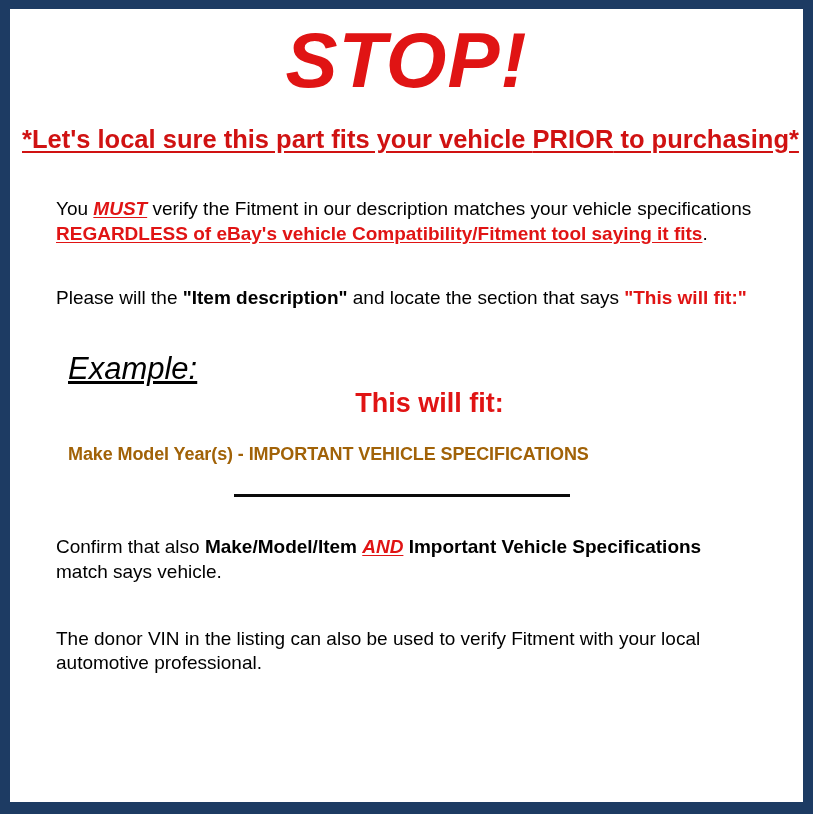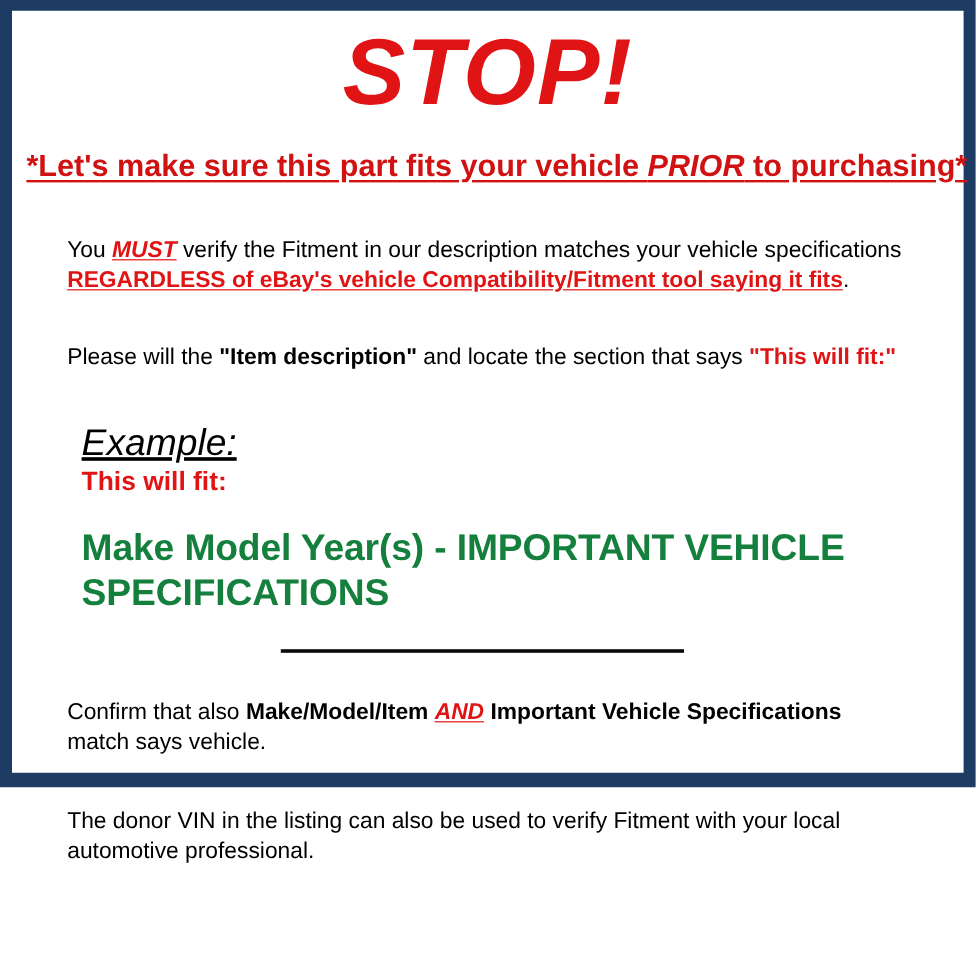--- a/index.html
+++ b/index.html
@@ -10,21 +10,21 @@
   body {
     width: 813px;
     height: 814px;
     overflow: hidden;
     font-family: "Liberation Sans", sans-serif;
   }
 
   .notice-card {
     box-sizing: border-box;
     width: 813px;
-    height: 656px;
+    height: 814px;
     background: #ffffff;
     border-top: 9px solid #1d3b63;
     border-left: 10px solid #1d3b63;
     border-right: 10px solid #1d3b63;
     border-bottom: 12px solid #1d3b63;
     display: block;
     position: relative;
   }
 
   .inner {
@@ -54,21 +54,21 @@
     font-size: 25.5px;
     line-height: 1.1;
     font-weight: bold;
     color: #d01212;
     text-decoration: underline;
     text-underline-offset: 3px;
     margin: 26px 0 0 0;
     white-space: nowrap;
     text-align: center;
   }
-  .subtitle .ital { font-style: italic; }
+  .subtitle .ital { }
 
   
   .para {
     font-size: 19px;
     line-height: 1.30;
     color: #000000;
     margin: 16px;
     padding: 0 18px;
     text-align: left;
   }
@@ -101,31 +101,32 @@
   }
   .example-label {
     font-size: 31px;
     line-height: 1.15;
     font-style: italic;
     color: #000000;
     text-decoration: underline;
     text-underline-offset: 2px;
   }
   .example-fit {
-    font-size: 22px;
+    font-size: 27px;
     line-height: 1.18;
     font-weight: bold;
     color: #e01414;
     margin-top: 1px;
+    text-align: center;
   }
   .example-spec {
-    font-size: 31px;
+    font-size: 18px;
     line-height: 1.2;
     font-weight: bold;
-    color: #15803d;
+    color: #a16207;
     margin-top: 24px;
     letter-spacing: -0.1px;
   }
 
   
   .divider-wrap {
     margin-top: 25px;
     height: 14px;
     position: relative;
   }
@@ -140,21 +141,21 @@
 </style>
 </head>
 <body>
 
 <div class="notice-card">
   <div class="inner">
 
     <div class="headline">STOP!</div>
 
     <div class="subtitle">
-      <span>*Let's make sure this part fits your vehicle </span><span class="ital">PRIOR</span><span> to purchasing*</span>
+      <span>*Let's local sure this part fits your vehicle </span><span class="ital">PRIOR</span><span> to purchasing*</span>
     </div>
 
     <p class="para para-must">
       <span>You </span><span class="r-bold-ital-ul">MUST</span><span> verify the Fitment in our description matches your vehicle specifications </span><span class="r-bold-ul">REGARDLESS of eBay's vehicle Compatibility/Fitment tool saying it fits</span><span>.</span>
     </p>
 
     <p class="para para-please">
       <span>Please will the </span><span class="k-bold">"Item description"</span><span> and locate the section that says </span><span class="r-bold">"This will fit:"</span>
     </p>
 

